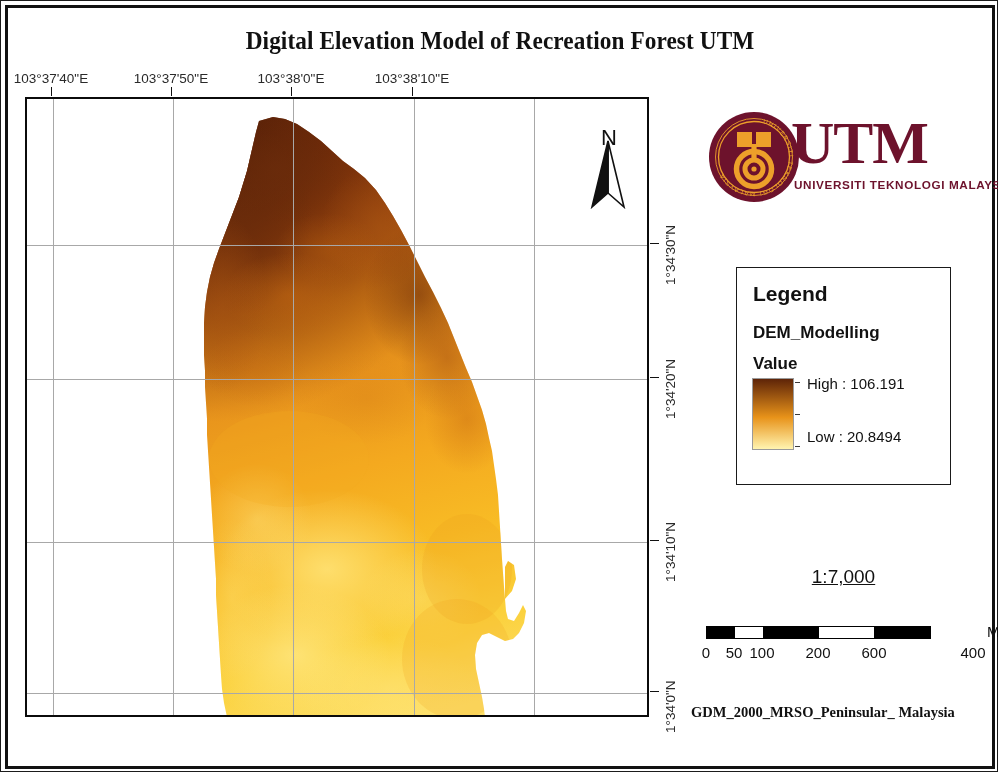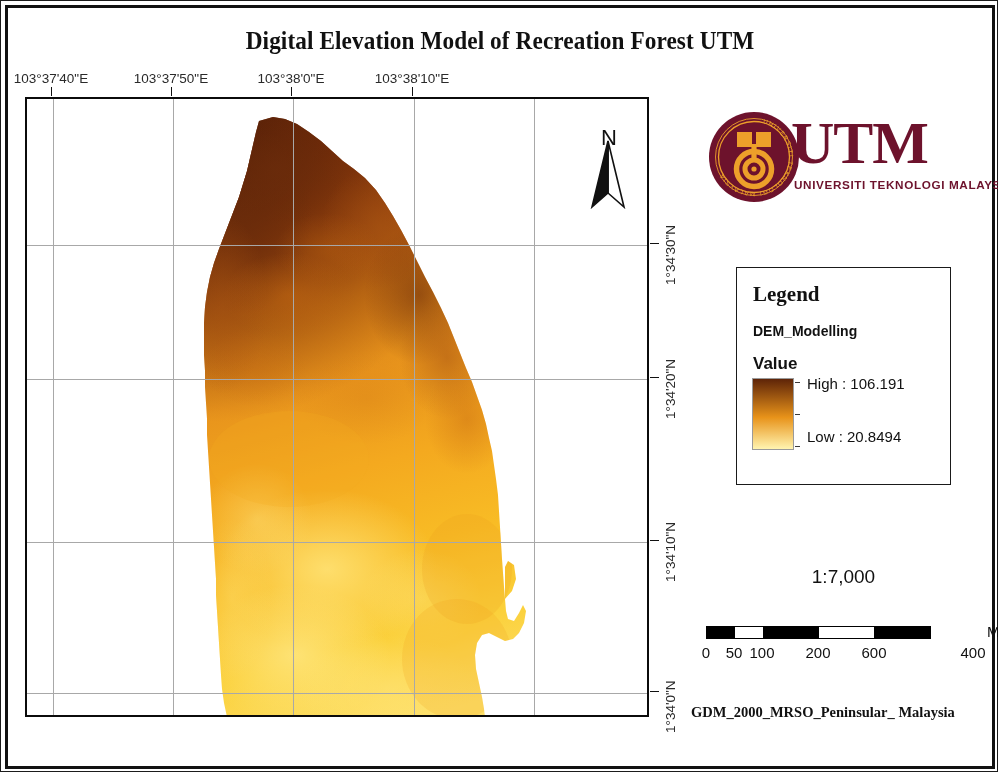--- a/index.html
+++ b/index.html
@@ -164,26 +164,25 @@
     box-sizing: border-box;
     border: 1px solid #1a1a1a;
     background: #ffffff;
   }
   #legend-title {
     position: absolute;
     left: 752px; top: 281px;
     font-size: 21px;
     font-weight: bold;
     color: #111111;
-    font-family: Liberation Serif, serif;
   }
   #legend-layer {
     position: absolute;
     left: 752px; top: 322px;
-    font-size: 14px;
+    font-size: 17px;
     font-weight: bold;
     color: #111111;
   }
   #legend-value {
     position: absolute;
     left: 752px; top: 353px;
     font-size: 17px;
     font-weight: bold;
     color: #111111;
   }
@@ -209,20 +208,21 @@
   }
 
   
   #scale-ratio {
     position: absolute;
     left: 735px; top: 565px;
     width: 215px;
     text-align: center;
     font-size: 19px;
     color: #111111;
+    text-decoration: underline;
   }
   #scalebar {
     position: absolute;
     left: 705px; top: 625px;
     width: 225px; height: 13px;
     display: flex;
     border: 1px solid #000000;
     box-sizing: border-box;
   }
   .sb-seg { height: 100%; }

